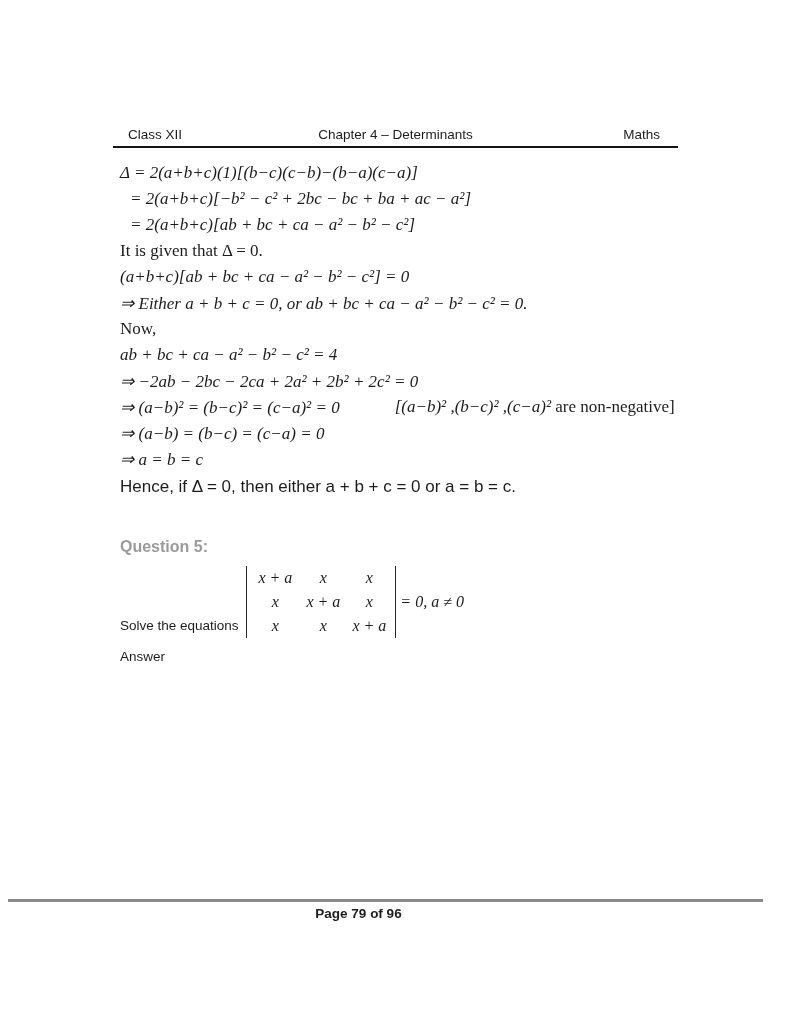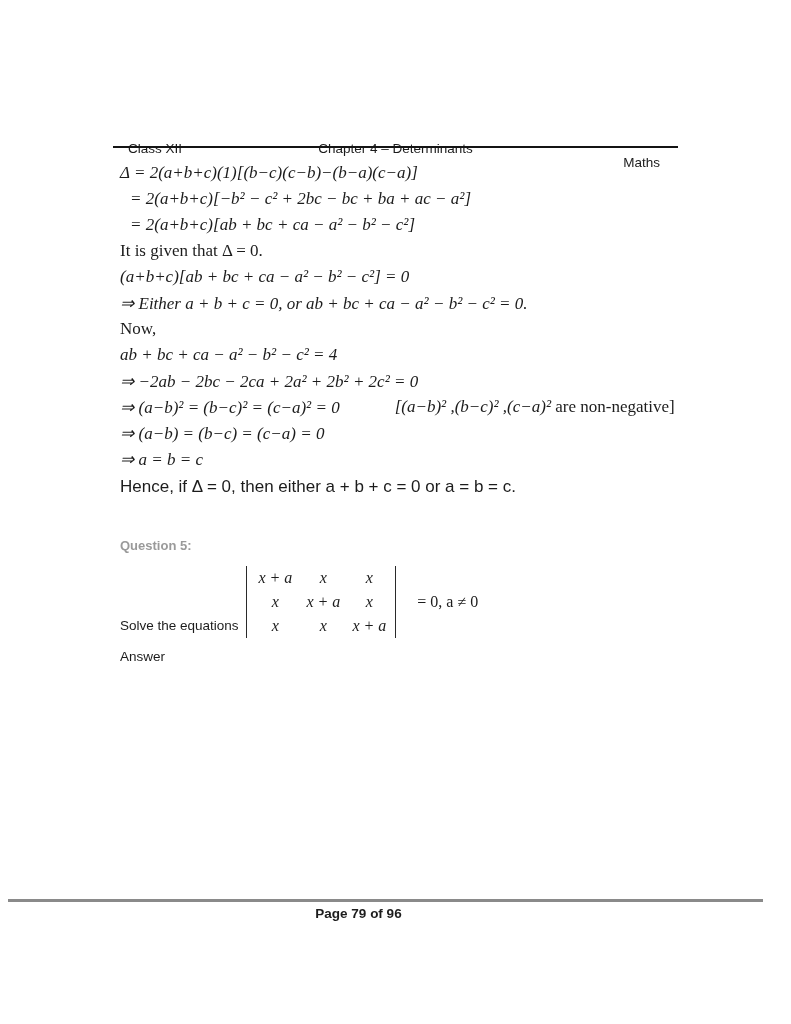--- a/index.html
+++ b/index.html
@@ -13,21 +13,21 @@
   }
 
   
   .header {
     position:absolute; top:127px; left:113px; width:565px;
     display:flex; align-items:center;
     font-size:13.5px;
   }
   .header .h-left  { margin-left:15px; }
   .header .h-center{ position:absolute; left:0; right:0; text-align:center; }
-  .header .h-right { margin-left:auto; margin-right:18px; position:relative;margin-top:28px; }
+  .header .h-right { margin-left:auto; margin-right:18px; position:relative; }
   .header-rule {
     position:absolute; top:146px; left:113px; width:565px; height:2px;
     background:#141414;
   }
 
   
   .content { position:absolute; top:160px; left:120px; width:600px; }
   .line {
     height:26px;
     display:flex; align-items:center;
@@ -42,43 +42,43 @@
     font-family:"Liberation Sans", sans-serif;
     font-size:17px; font-style:normal;
     height:30px;
   }
   .side-note { margin-left:55px; font-style:italic; }
   .side-note .upright { font-style:normal; }
 
   
   .question { position:absolute; top:538px; left:120px; width:560px; }
   .q-title {
-    font-size:13px; font-weight:bold; color:#9a9a9a;
+    font-size:16px; font-weight:bold; color:#9a9a9a;
     height:24px;
   }
   .q-row { display:flex; align-items:flex-end; margin-top:4px; }
   .q-lead { font-size:13.5px; padding-bottom:5px; white-space:pre; }
   .det { display:flex; margin-left:4px; }
   .det-grid {
     display:grid;
     grid-template-columns:52px 44px 48px;
     grid-auto-rows:24px;
     border-left:1.5px solid #2a2a2a;
     border-right:1.5px solid #2a2a2a;
     padding:0 2px;
   }
   .det-cell {
     display:flex; align-items:center; justify-content:center;
     font-family:"Liberation Serif", serif; font-style:italic; font-size:16px;
     white-space:pre;
   }
   .det-rhs {
     align-self:center;
-    font-family:"Liberation Serif", serif; font-size:16px;
-    margin-left:21px; white-space:pre;
+    font-family:"Liberation Serif", serif; font-style:italic; font-size:16px;
+    margin-left:4px; white-space:pre;
   }
   .q-answer { margin-top:11px; font-size:13.5px; }
 
   
   .footer-rule {
     position:absolute; top:899px; left:8px; width:755px; height:3px;
     background:#8a8a8a;
   }
   .page-num {
     position:absolute; top:906px; left:0; width:717px;

